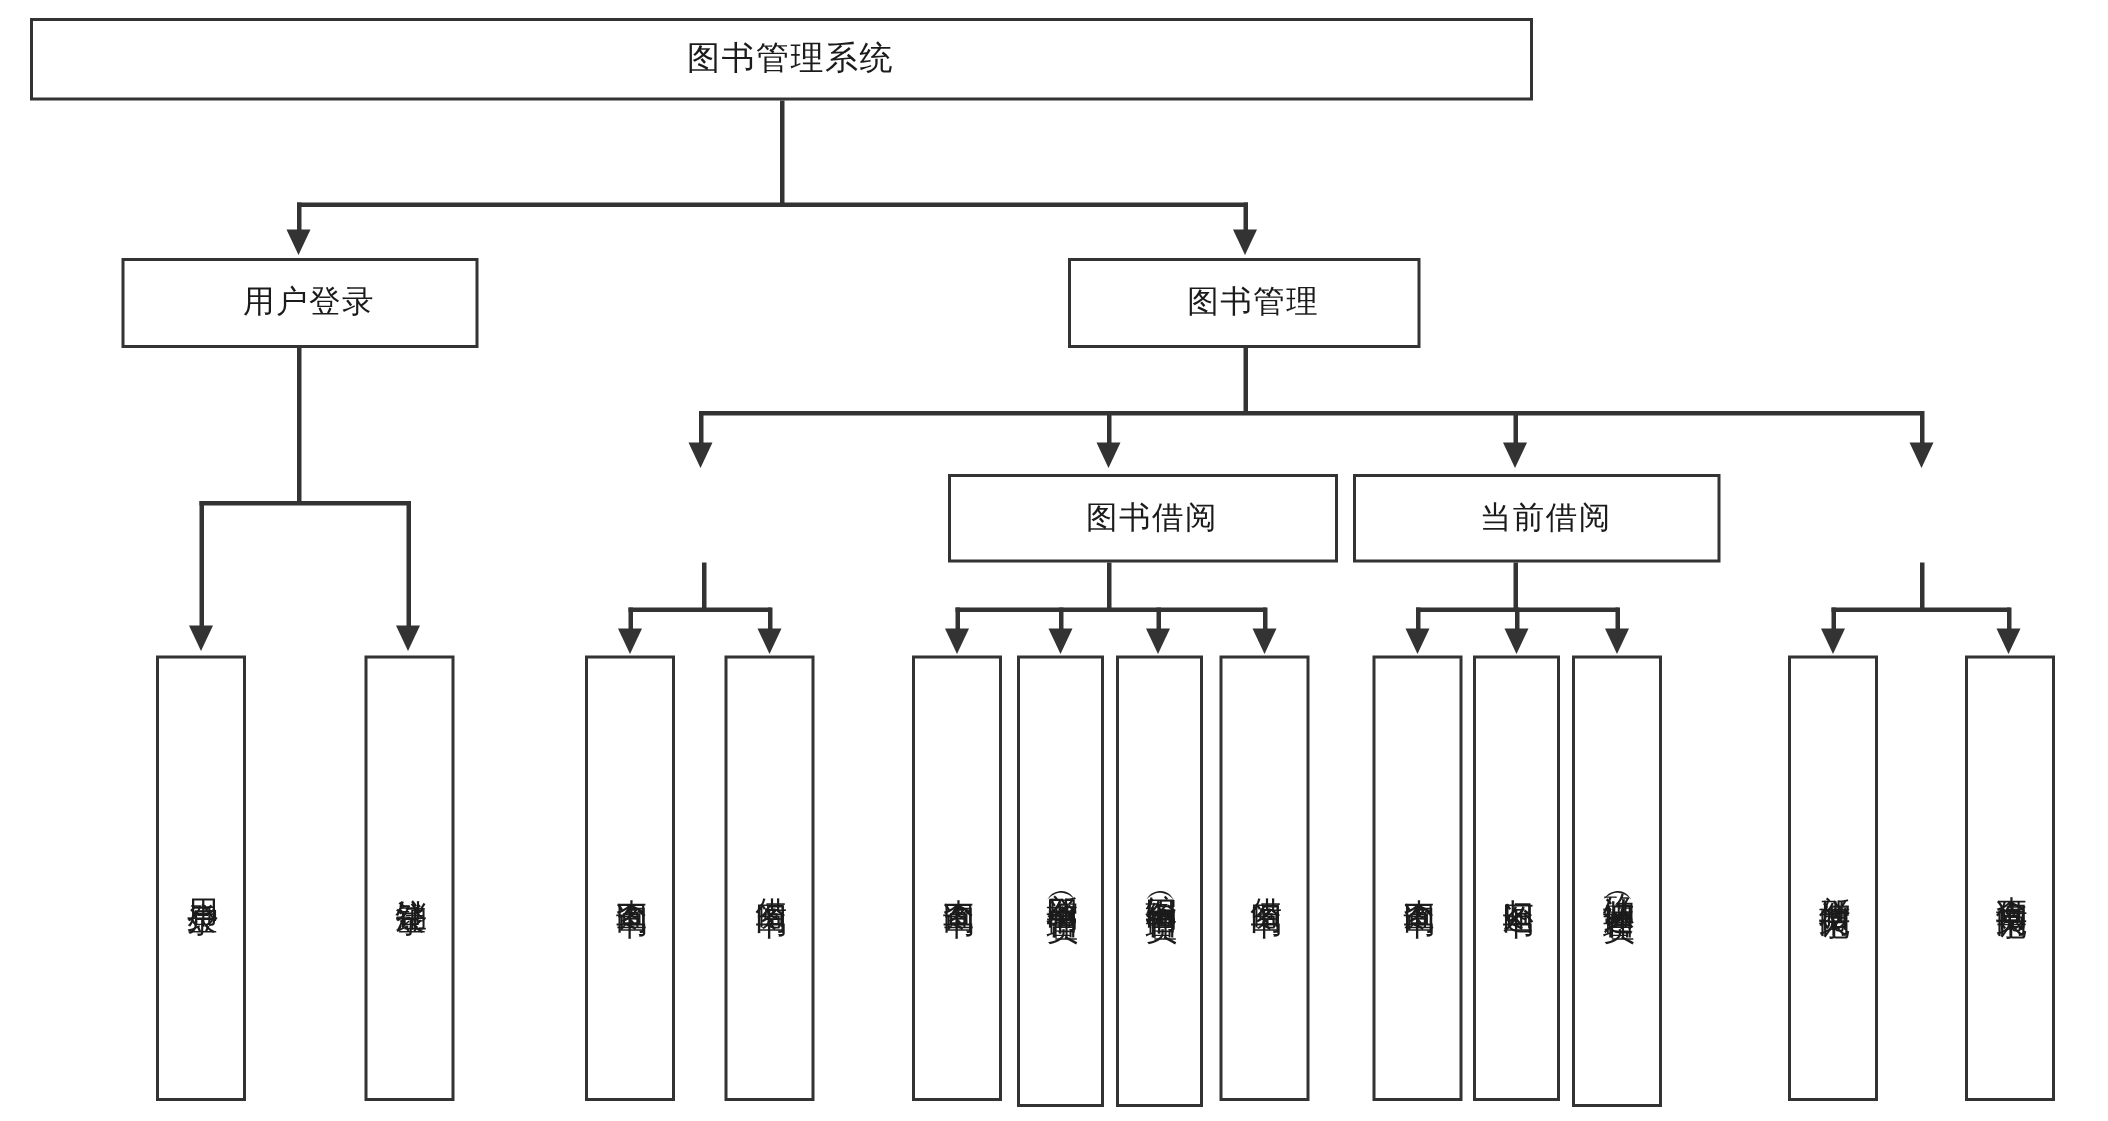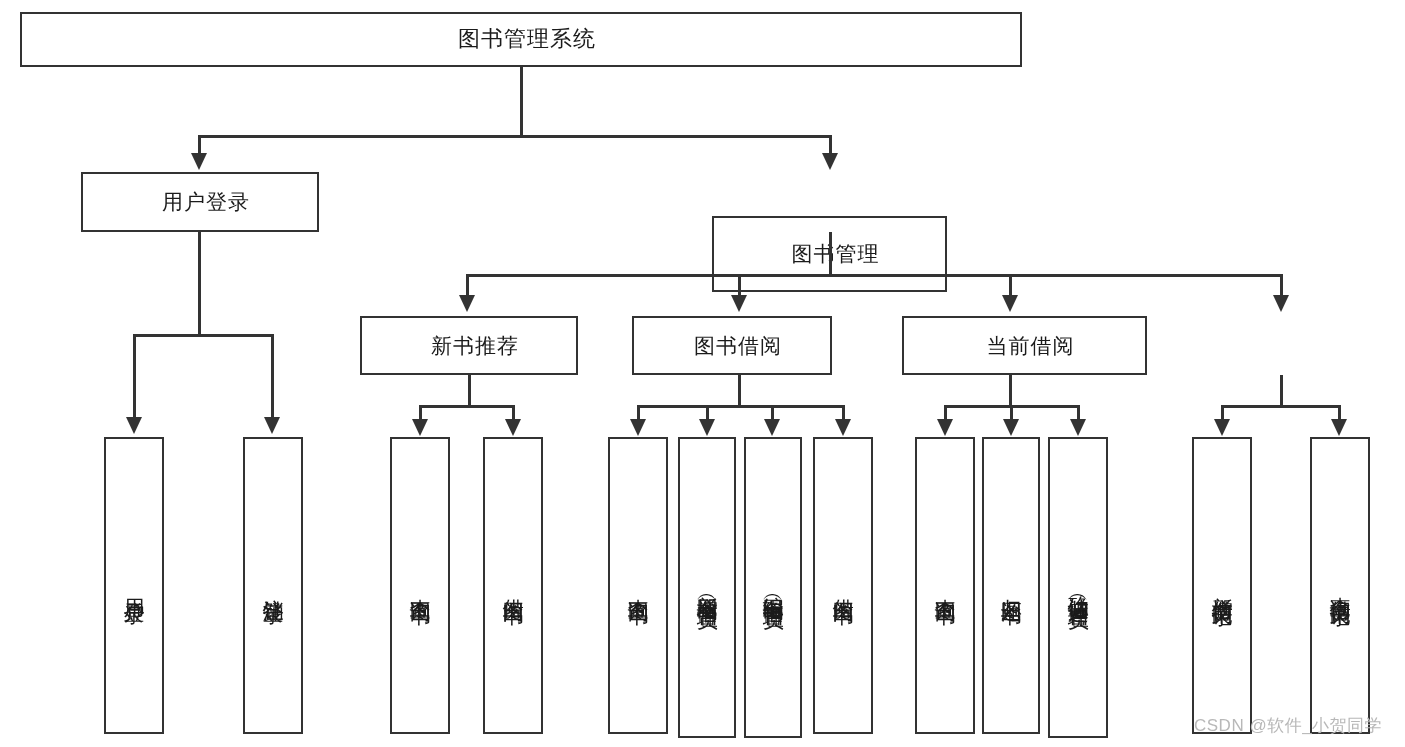--- a/index.html
+++ b/index.html
@@ -94,21 +94,21 @@
 
   <div class="edge vline" style="left:198px; top:135px; width:2.5px; height:20px;"></div>
   <div class="arrow" style="left:191px; top:153px;"></div>
 
   <div class="edge vline" style="left:829px; top:135px; width:2.5px; height:20px;"></div>
   <div class="arrow" style="left:822px; top:153px;"></div>
 
   <div class="node horiz" style="left:81px; top:172px; width:238px; height:60px;">
     <span>用户登录</span>
   </div>
-  <div class="node horiz" style="left:712px; top:172px; width:235px; height:76px;margin-top:44px;">
+  <div class="node horiz" style="left:712px; top:172px; width:235px; height:60px;">
     <span>图书管理</span>
   </div>
 
   <div class="edge vline" style="left:198px; top:232px; width:2.5px; height:104px;"></div>
   <div class="edge hline" style="left:133px; top:334px; width:140px; height:2.5px;"></div>
   <div class="edge vline" style="left:133px; top:334px; width:2.5px; height:85px;"></div>
   <div class="arrow" style="left:126px; top:417px;"></div>
   <div class="edge vline" style="left:271px; top:334px; width:2.5px; height:85px;"></div>
   <div class="arrow" style="left:264px; top:417px;"></div>
 
@@ -116,24 +116,21 @@
   <div class="edge hline" style="left:466px; top:274px; width:816px; height:2.5px;"></div>
   <div class="edge vline" style="left:466px; top:274px; width:2.5px; height:23px;"></div>
   <div class="arrow" style="left:459px; top:295px;"></div>
   <div class="edge vline" style="left:738px; top:274px; width:2.5px; height:23px;"></div>
   <div class="arrow" style="left:731px; top:295px;"></div>
   <div class="edge vline" style="left:1009px; top:274px; width:2.5px; height:23px;"></div>
   <div class="arrow" style="left:1002px; top:295px;"></div>
   <div class="edge vline" style="left:1280px; top:274px; width:2.5px; height:23px;"></div>
   <div class="arrow" style="left:1273px; top:295px;"></div>
 
-  <div class="node horiz" style="left:360px; top:316px; width:218px; height:59px;">
-    <span>新书推荐</span>
-  </div>
-  <div class="node horiz" style="left:632px; top:316px; width:200px; height:59px;">
+  <div class="node horiz" style="left:632px; top:316px; width:260px; height:59px;">
     <span>图书借阅</span>
   </div>
   <div class="node horiz" style="left:902px; top:316px; width:245px; height:59px;">
     <span>当前借阅</span>
   </div>
 
   <div class="edge vline" style="left:468px; top:375px; width:2.5px; height:33px;"></div>
   <div class="edge hline" style="left:419px; top:405px; width:95px; height:2.5px;"></div>
   <div class="edge vline" style="left:419px; top:405px; width:2.5px; height:17px;"></div>
   <div class="arrow" style="left:412px; top:419px;"></div>
@@ -204,15 +201,14 @@
     <span class="vtext">确认归还（管理员）</span>
   </div>
 
   <div class="node vert" style="left:1192px; top:437px; width:60px; height:297px;">
     <span class="vtext">新增借阅记录</span>
   </div>
   <div class="node vert" style="left:1310px; top:437px; width:60px; height:297px;">
     <span class="vtext">查询借阅记录</span>
   </div>
 
-  <div id="watermark" style="left:1194px; top:714px;">CSDN @软件_小贺同学</div>
 
 </div>
 
 </body></html>

